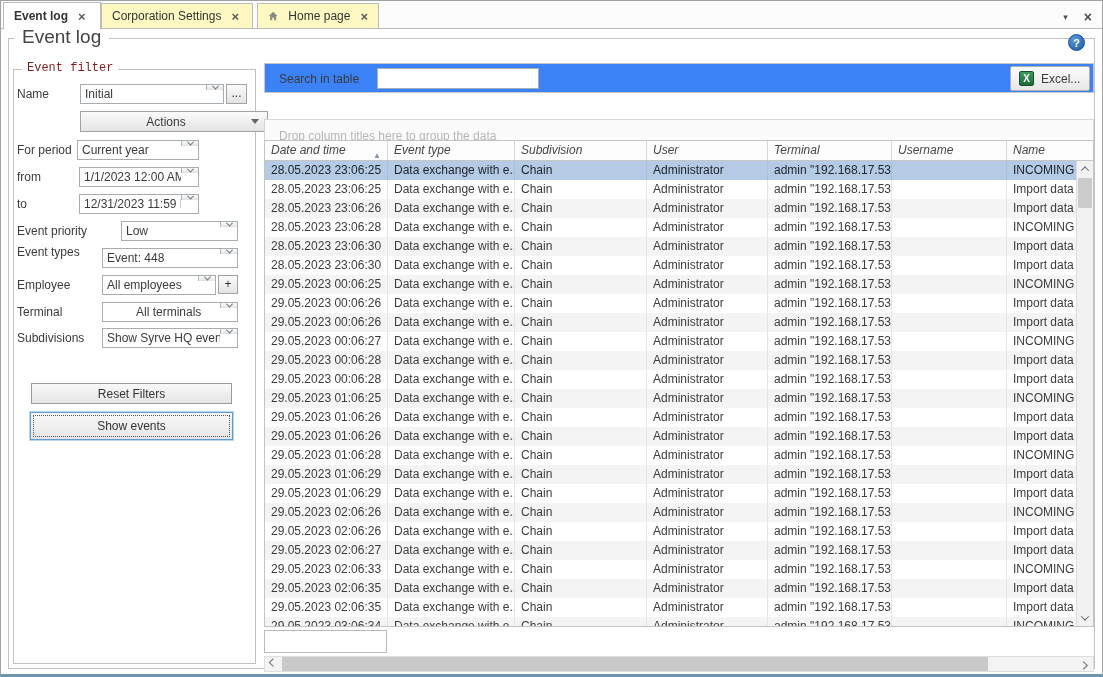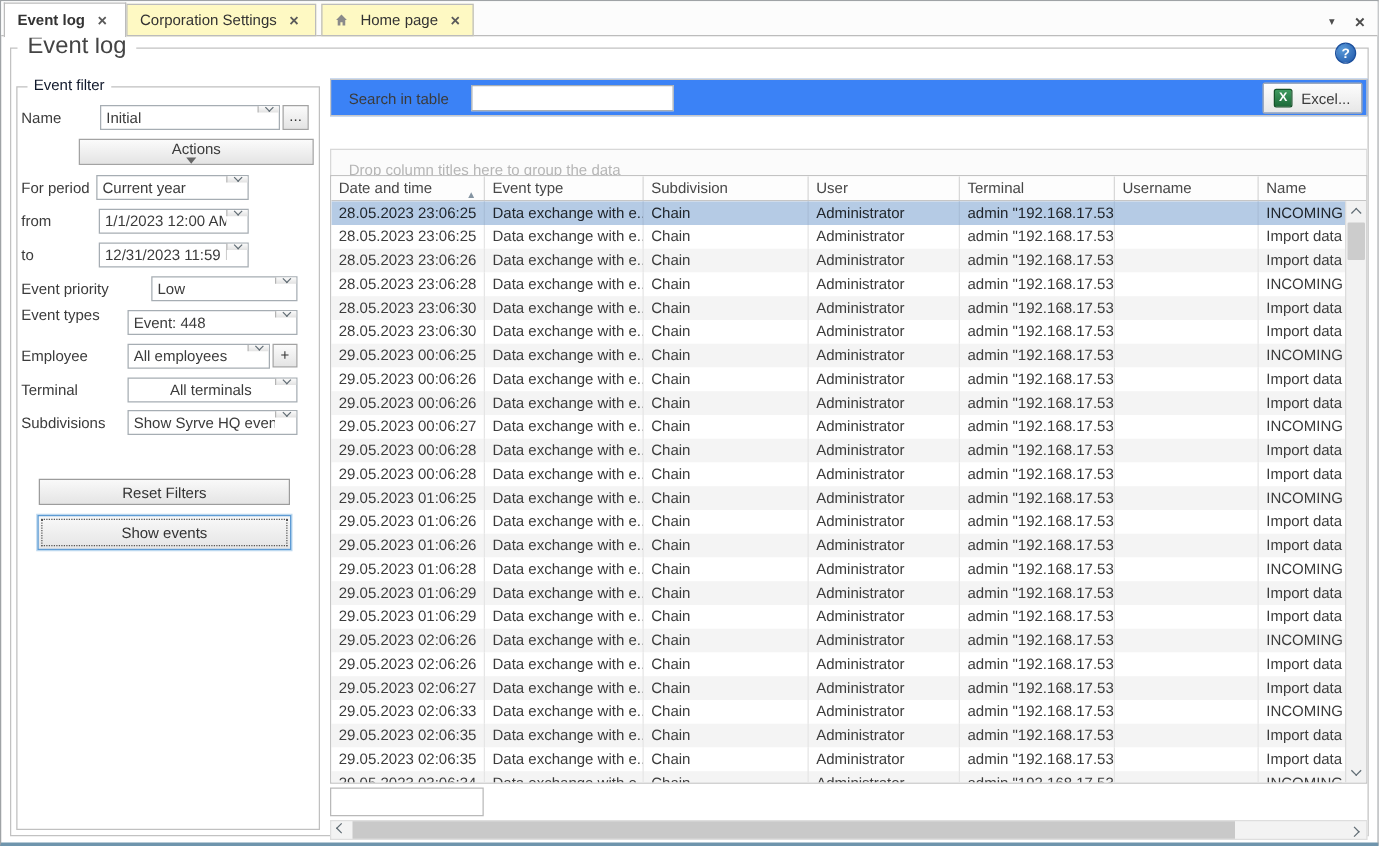--- a/index.html
+++ b/index.html
@@ -19,21 +19,21 @@
 
   
   .page { position:absolute; left:7px; right:7px; top:37px; bottom:5px; border:1px solid #c2c2c2; background:#fff; }
   .page-title { position:absolute; left:5px; top:-13px; background:#fff; padding:0 8px; font-size:19px; color:#444; }
   .help-icon { position:absolute; right:9px; top:-5px; width:17px; height:17px; border-radius:50%;
     background:radial-gradient(circle at 35% 30%, #5b9bd9, #1d55a8); border:1px solid #1b4f9c;
     color:#fff; font-weight:bold; font-size:11px; display:flex; align-items:center; justify-content:center; }
 
   
   .filterbox { position:absolute; left:4px; top:30px; width:243px; bottom:4px; border:1px solid #c0c0c0; background:#fff; }
-  .filterbox .legend { position:absolute; top:-9px; left:8px; background:#fff; padding:0 5px; color:#0f172a; }
+  .filterbox .legend { position:absolute; top:-9px; left:8px; background:#fff; padding:0 5px; color:#7f1d1d;font-family:Liberation Mono, monospace; }
   .flabel { position:absolute; left:3px; color:#3b3b3b; }
   .combo { position:absolute; display:flex; border:1px solid #a6adb3; background:#fff; height:20px; align-items:flex-start; }
   .combo-val { flex:1; padding:0 4px; line-height:18px; white-space:nowrap; overflow:hidden; }
   .combo-btn { width:17px; border-left:1px solid #b3b3b3; background:linear-gradient(#fbfbfb,#e2e2e2); display:flex; align-items:center; justify-content:center; }
   .sq-btn { position:absolute; height:20px; border:1px solid #a3a3a3; background:linear-gradient(#fbfbfb,#e4e4e4); text-align:center; line-height:17px; color:#333; }
   .drop-btn { position:absolute; height:21px; border:1px solid #a3a3a3; background:linear-gradient(#fbfbfb,#e4e4e4); display:flex; align-items:center; }
   .drop-btn .lbl { flex:1; text-align:center; }
   .tri-down { width:0; height:0; border-left:4px solid transparent; border-right:4px solid transparent; border-top:5px solid #666; margin-right:8px; }
   .pushbtn { position:absolute; border:1px solid #9c9c9c; background:linear-gradient(#f9f9f9,#e5e5e5); text-align:center; color:#333; display:flex; align-items:center; justify-content:center; }
   .pushbtn.focused { border:1px solid #5e9bd4; box-shadow:0 0 0 1px #bcd8ef; outline:1px dotted #555; outline-offset:-4px; }
@@ -48,21 +48,21 @@
   
   .toolbar { position:absolute; left:255px; top:24px; width:830px; height:30px; border:1px solid #c8c8c8; background:#3b82f6; }
   .search-label { position:absolute; left:14px; top:8px; }
   .search-input { position:absolute; left:112px; top:4px; width:162px; height:21px; border:1px solid #a6adb3; background:#fff; font:inherit; padding:0 4px; }
   .excel-btn { position:absolute; right:3px; top:2px; width:80px; height:25px; border:1px solid #aeaeae; border-radius:2px; background:linear-gradient(#fdfdfd,#e7e7e7); display:flex; align-items:center; gap:7px; padding:0 8px; }
   .excel-ic { width:15px; height:15px; background:linear-gradient(#3f9a5f,#1d6b3a); border:1px solid #145228; border-radius:2px; color:#fff; font-weight:bold; font-size:10px; display:flex; align-items:center; justify-content:center; }
 
   .groupbox { position:absolute; left:255px; top:80px; width:830px; height:34px; border:1px solid #d8d8d8; background:#fbfbfb; display:flex; align-items:center; padding-left:14px; color:#b6b6b6; }
 
   .tablebox { position:absolute; left:255px; top:101px; width:830px; height:487px; border:1px solid #c3c3c3; background:#fff; overflow:hidden; }
-  .thead { position:absolute; left:0; right:0; top:0; height:20px; display:flex; background:#fdfdfd; border-bottom:1px solid #c6c6c6; }
+  .thead { position:absolute; left:0; right:0; top:0; height:20px; display:flex; background:#fdfdfd; border-bottom:1px solid #c6c6c6;font-style:italic; }
   .th { position:relative; border-right:1px solid #d8d8d8; padding:0 6px; line-height:19px; color:#474747; white-space:nowrap; overflow:hidden; }
   .th:last-child { flex:1; border-right:none; }
   .sort-arrow { position:absolute; right:6px; top:5px; font-size:8px; color:#8494a2; }
   .tbody { position:absolute; left:0; top:20px; right:17px; bottom:0; overflow:hidden; }
   .tr { display:flex; height:19px; background:#fff; }
   .tr:nth-child(odd) { background:#f4f4f4; }
   .tr.selected { background:#b5cbe5; }
   .td { border-right:1px solid #e5e5e5; padding:0 4px 0 6px; line-height:19px; white-space:nowrap; overflow:hidden; color:#3c3c3c; }
   .tr.selected .td { border-right-color:#a9bed8; color:#20262c; }
   .td:last-child { flex:1; border-right:none; }
@@ -116,21 +116,21 @@
 
       <span class="flabel" style="top:17px;">Name</span>
       <div class="combo" style="left:66px; top:14px; width:144px;">
         <span class="combo-val">Initial</span>
         <span class="combo-btn">
             <i class="chev sm d"></i>
           </span>
       </div>
       <div class="sq-btn" style="left:212px; top:14px; width:21px;">...</div>
 
-      <div class="drop-btn" style="left:49px; top:41px; width:188px;flex-direction:column;">
+      <div class="drop-btn" style="left:66px; top:41px; width:188px;">
         <span class="lbl">Actions</span>
         <i class="tri-down"></i>
       </div>
 
       <span class="flabel" style="top:73px;">For period</span>
       <div class="combo" style="left:63px; top:70px; width:122px;">
         <span class="combo-val">Current year</span>
         <span class="combo-btn">
             <i class="chev sm d"></i>
           </span>

